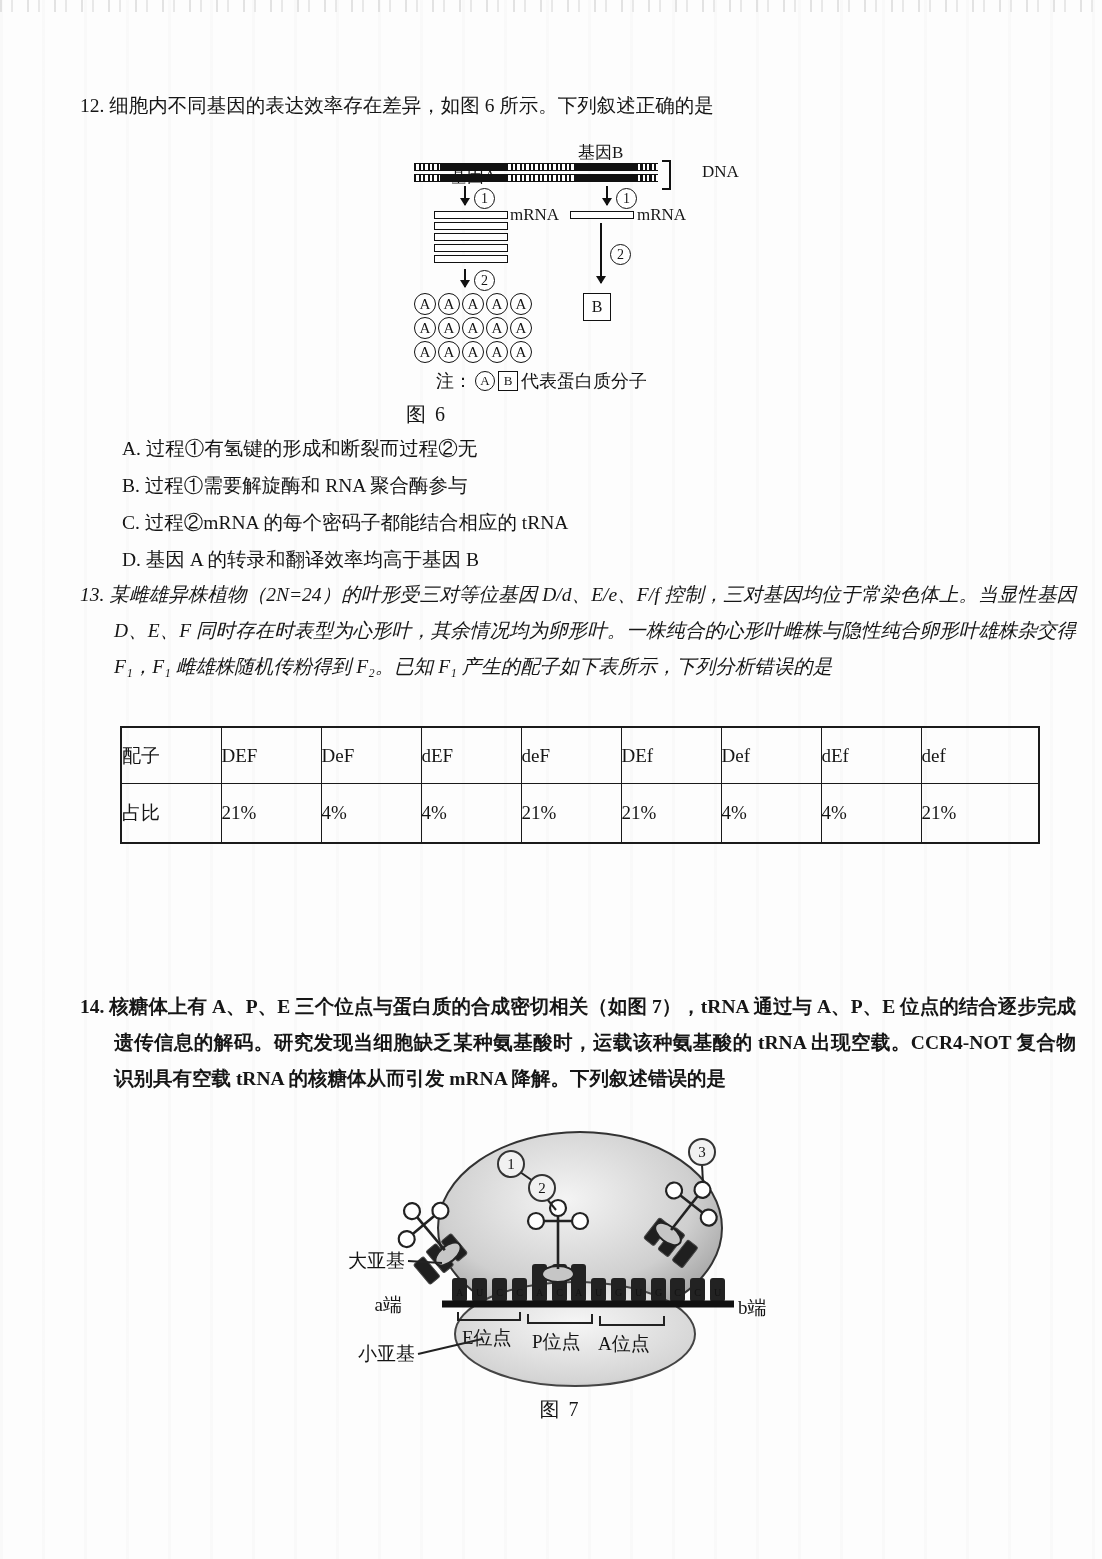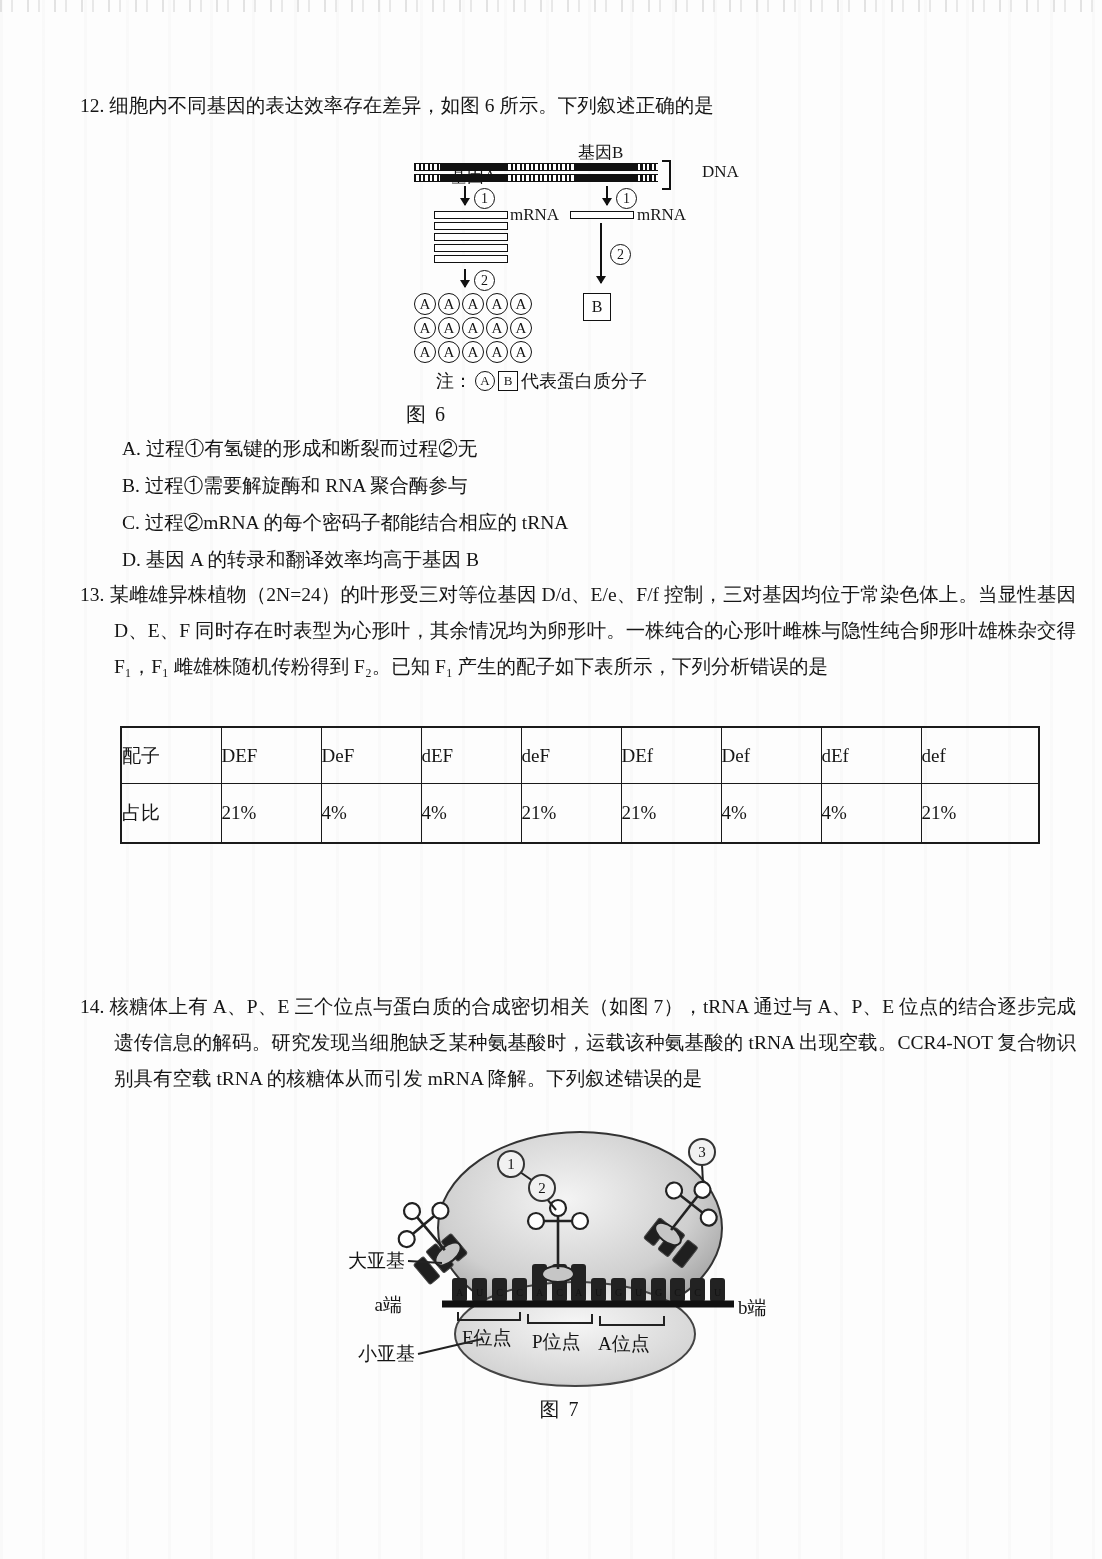--- a/index.html
+++ b/index.html
@@ -145,21 +145,21 @@
     <div class="caption" style="position:absolute;left:0;width:300px;top:258px;">图 6</div>
   </div>
 
   <div class="opts" style="left:122px;top:437px;">
     <p class="opt">A. 过程①有氢键的形成和断裂而过程②无</p>
     <p class="opt">B. 过程①需要解旋酶和 RNA 聚合酶参与</p>
     <p class="opt">C. 过程②mRNA 的每个密码子都能结合相应的 tRNA</p>
     <p class="opt">D. 基因 A 的转录和翻译效率均高于基因 B</p>
   </div>
 
-  <p class="stem" style="left:80px;top:577px;width:962px;"><span>13.</span>&nbsp;<span>某雌雄异株植物（2N=24）的叶形受三对等位基因 D/d、E/e、F/f 控制，三对基因均位于常染色体上。当显性基因 D、E、F 同时存在时表型为心形叶，其余情况均为卵形叶。一株纯合的心形叶雌株与隐性纯合卵形叶雄株杂交得 F₁，F₁ 雌雄株随机传粉得到 F₂。已知 F₁ 产生的配子如下表所示，下列分析错误的是</span></p>
+  <p class="stem" style="left:80px;top:577px;width:962px;font-style:italic;"><span>13.</span>&nbsp;<span>某雌雄异株植物（2N=24）的叶形受三对等位基因 D/d、E/e、F/f 控制，三对基因均位于常染色体上。当显性基因 D、E、F 同时存在时表型为心形叶，其余情况均为卵形叶。一株纯合的心形叶雌株与隐性纯合卵形叶雄株杂交得 F₁，F₁ 雌雄株随机传粉得到 F₂。已知 F₁ 产生的配子如下表所示，下列分析错误的是</span></p>
 
   <table class="gametes">
     <colgroup>
       <col style="width:100px">
         <col style="width:100px">
         <col style="width:100px">
         <col style="width:100px">
         <col style="width:100px">
         <col style="width:100px">
         <col style="width:100px">
@@ -186,21 +186,21 @@
       <td>21%</td>
       <td>21%</td>
       <td>4%</td>
       <td>4%</td>
       <td>21%</td>
     </tr>
   </tbody>
     </table>
 
 
-  <p class="stem" style="left:80px;top:989px;width:962px;"><span>14.</span>&nbsp;<span>核糖体上有 A、P、E 三个位点与蛋白质的合成密切相关（如图 7），tRNA 通过与 A、P、E 位点的结合逐步完成遗传信息的解码。研究发现当细胞缺乏某种氨基酸时，运载该种氨基酸的 tRNA 出现空载。CCR4-NOT 复合物识别具有空载 tRNA 的核糖体从而引发 mRNA 降解。下列叙述错误的是</span></p>
+  <p class="stem" style="left:80px;top:989px;width:962px;font-weight:bold;"><span>14.</span>&nbsp;<span>核糖体上有 A、P、E 三个位点与蛋白质的合成密切相关（如图 7），tRNA 通过与 A、P、E 位点的结合逐步完成遗传信息的解码。研究发现当细胞缺乏某种氨基酸时，运载该种氨基酸的 tRNA 出现空载。CCR4-NOT 复合物识别具有空载 tRNA 的核糖体从而引发 mRNA 降解。下列叙述错误的是</span></p>
 
   <svg class="fig7" width="460" height="268" viewBox="0 0 460 268">
     <defs>
       <radialGradient id="domeG" cx="45%" cy="35%" r="75%">
         <stop offset="0%" stop-color="#f4f4f4"></stop>
           <stop offset="60%" stop-color="#cfcfcf"></stop>
           <stop offset="100%" stop-color="#909090"></stop>
       </radialGradient>
       <radialGradient id="smallG" cx="50%" cy="40%" r="80%">
         <stop offset="0%" stop-color="#f6f6f6"></stop>

